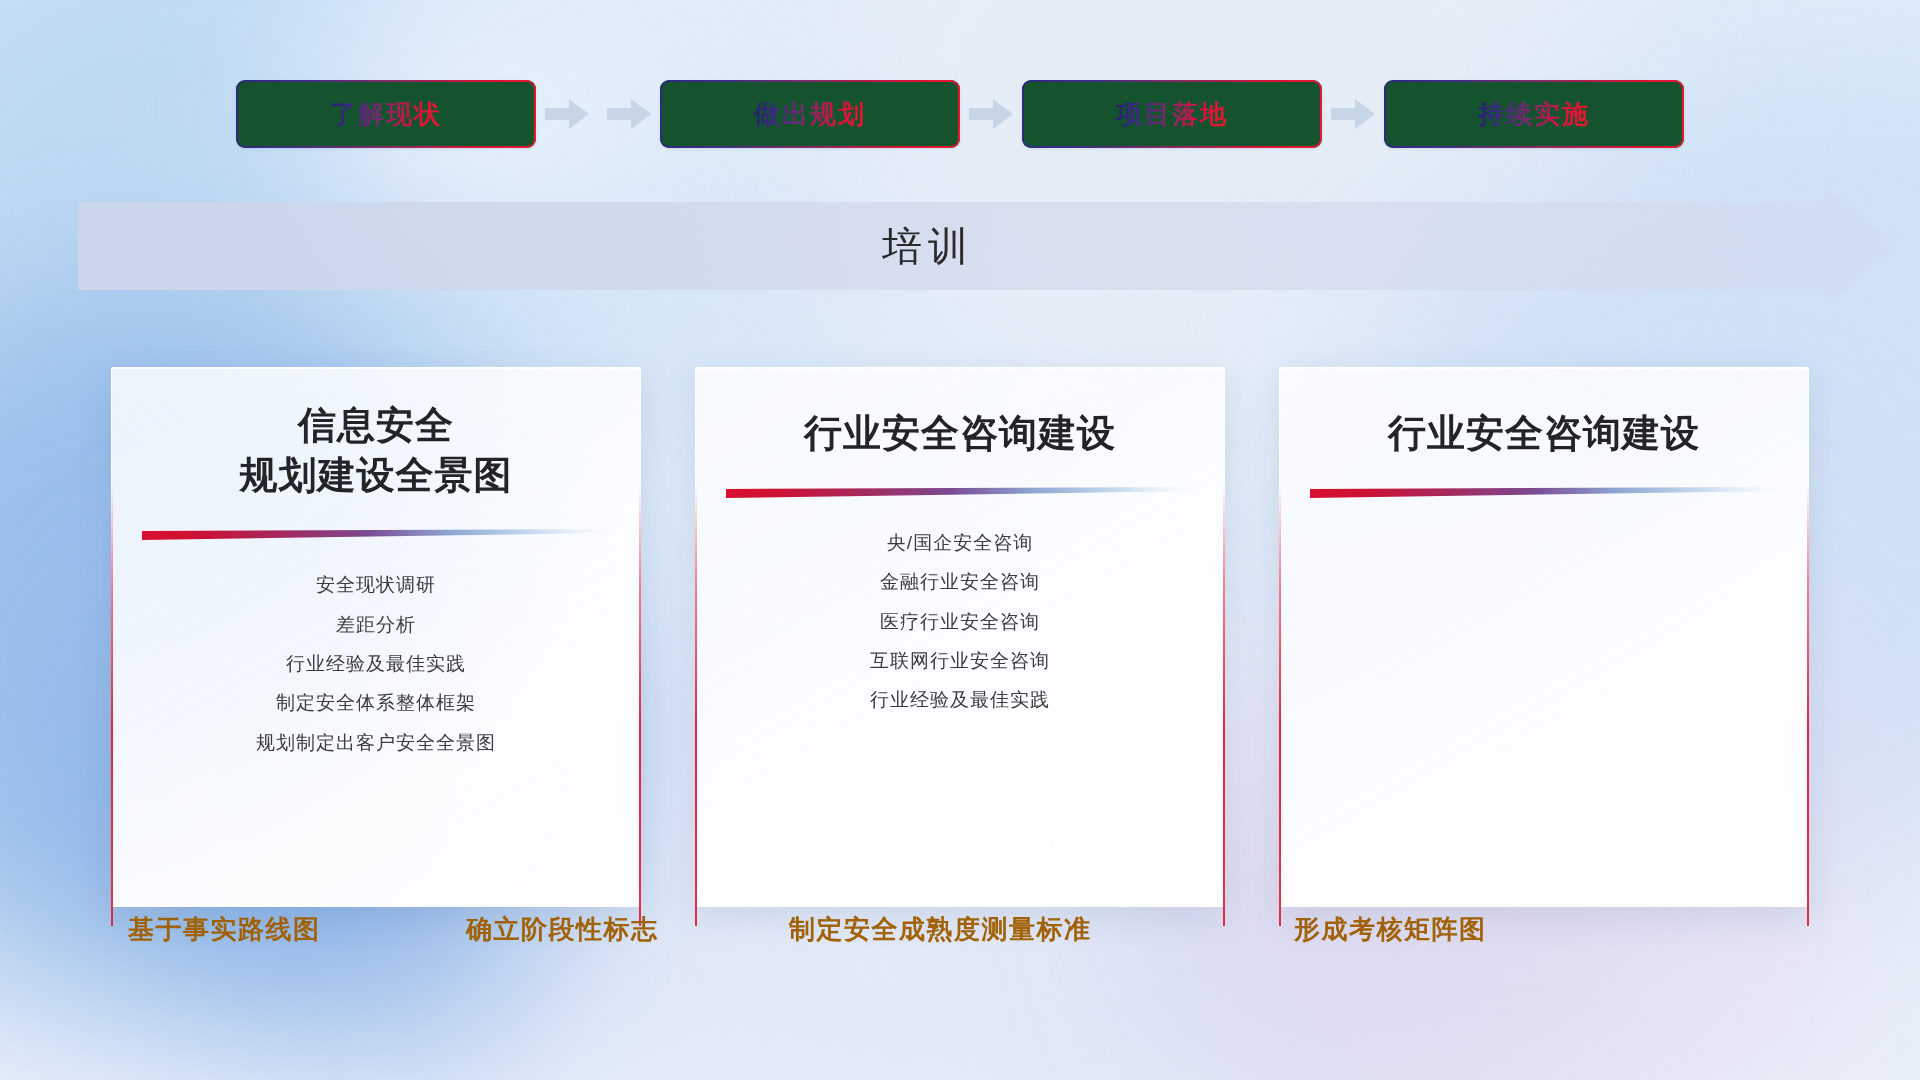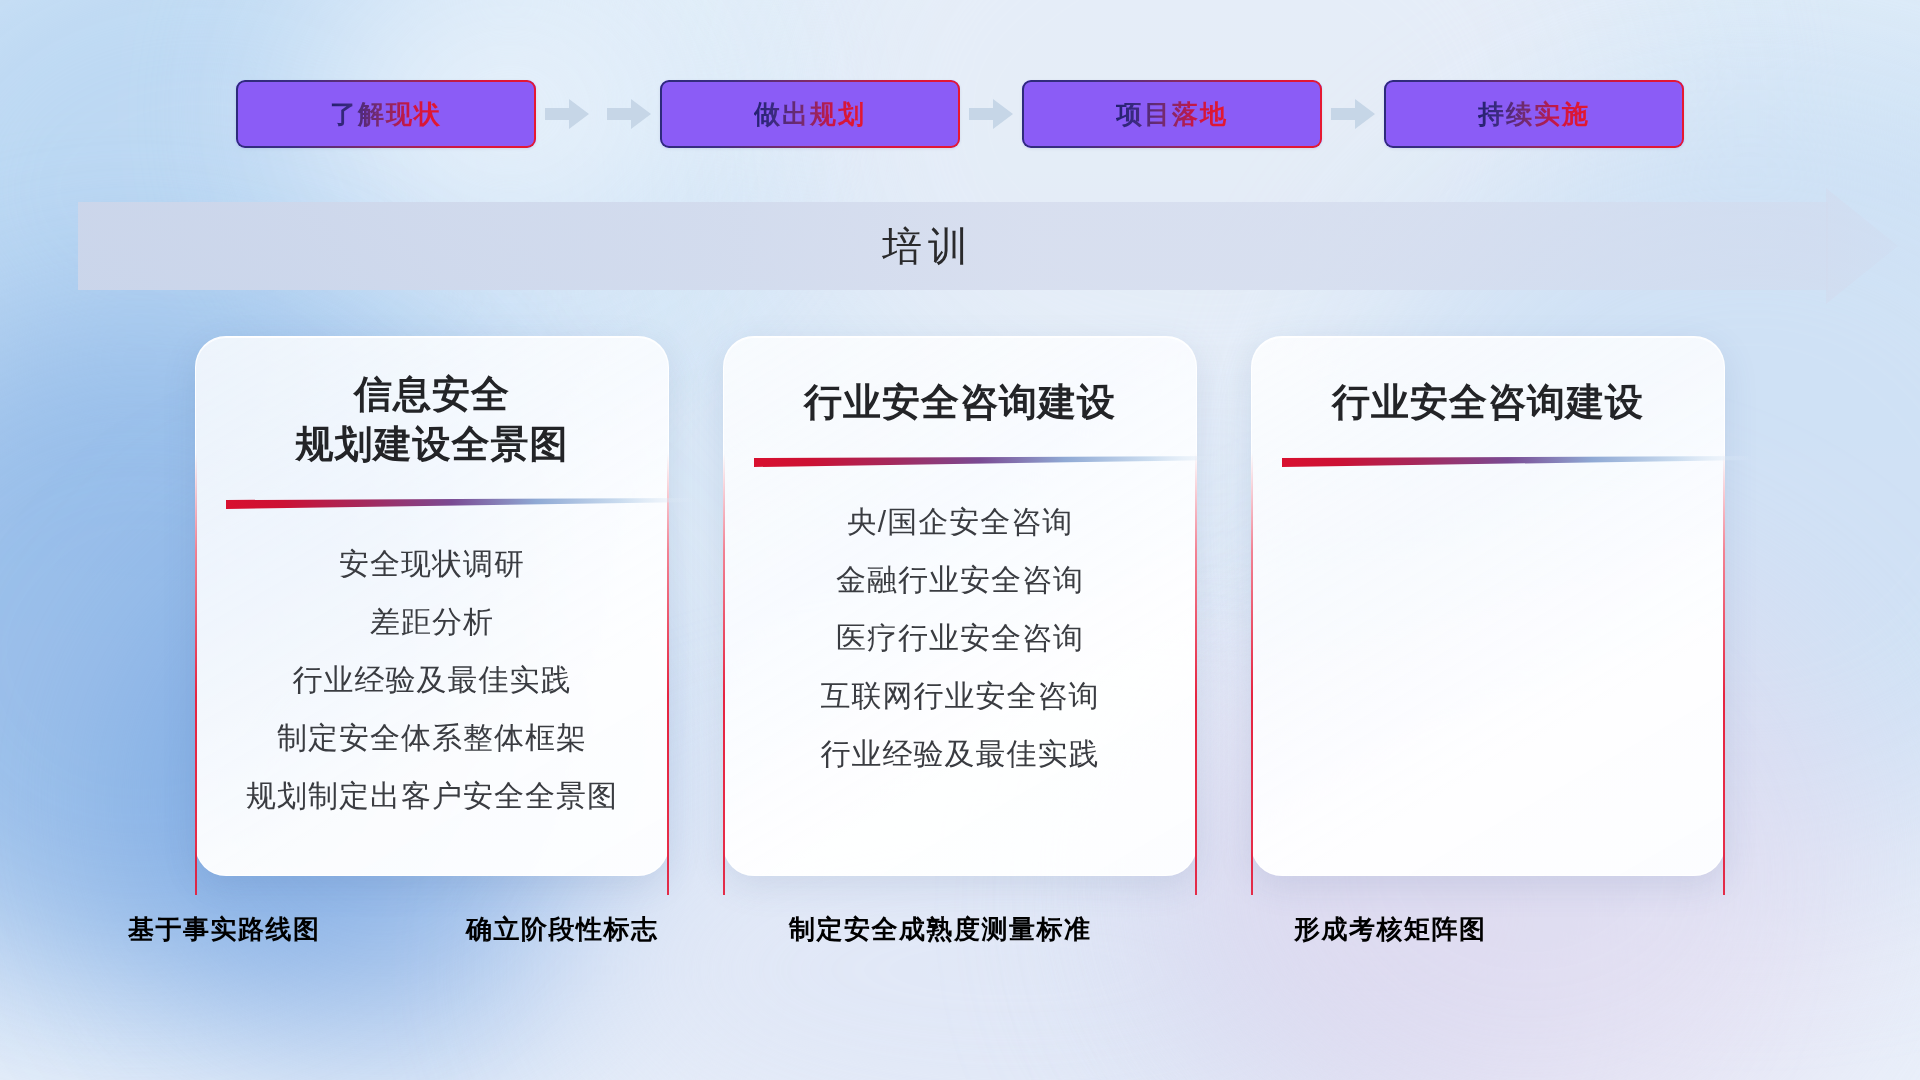--- a/index.html
+++ b/index.html
@@ -31,21 +31,21 @@
   
   #steps {
     position:absolute; left:0; right:0; top:78px; height:72px;
     display:flex; align-items:center; justify-content:center; z-index:5;
   }
   .step {
     position:relative;
     width:300px; height:68px;
     display:flex; align-items:center; justify-content:center;
     border-radius:9px;
-    background:#8b5cf6;
+    background:#14532d;
     box-shadow:0 1px 3px rgba(40,70,120,.10);
   }
   .step::before {
     content:""; position:absolute; inset:0;
     border-radius:9px; padding:2px;
     background:linear-gradient(100deg,#2c2a7a 0%,#3d2f84 22%,#8b2a63 52%,#d9143c 78%,#e8192f 100%);
     -webkit-mask:linear-gradient(#000 0 0) content-box, linear-gradient(#000 0 0);
     -webkit-mask-composite:xor; mask-composite:exclude;
     pointer-events:none;
   }
@@ -86,30 +86,31 @@
     font-size:40px; font-weight:400; color:#2a2a2c; letter-spacing:6px;
   }
 
   
   #cards {
     position:absolute; left:0; right:0; top:336px; height:540px; z-index:6;
     display:flex; justify-content:center; gap:54px;
   }
   .card {
     position:relative;
-    width:474px; height:540px;
-    border-radius:31px;
+    width:530px; height:540px;
+    border-radius:2px;
     background:linear-gradient(150deg,
       rgba(255,255,255,.80) 0%,
       rgba(250,252,255,.90) 35%,
       rgba(255,255,255,.96) 70%,
       rgba(253,254,255,.97) 100%);
     border:1px solid rgba(255,255,255,.95);
     box-shadow:0 10px 34px rgba(60,95,150,.13), inset 0 1px 0 rgba(255,255,255,.9);
     overflow:visible;
+    margin-top:31px;
   }
   .card-edge {
     position:absolute; top:116px; bottom:-20px; width:2px;
     background:linear-gradient(180deg, rgba(233,30,60,0) 0%, rgba(233,30,60,.55) 22%, rgba(228,25,55,.95) 55%, rgba(228,25,55,.9) 100%);
   }
   .card-edge.left  { left:-1px; }
   .card-edge.right { right:-1px; }
 
   .card-title {
     padding:40px 30px 0;
@@ -122,30 +123,30 @@
   .divider-wrap { padding:0 30px; margin-top:26px; }
   .divider {
     position:relative; height:9px;
   }
 
   .card-list {
     margin-top:34px;
     display:flex; flex-direction:column; align-items:center; gap:7px;
   }
   .card-list-item {
-    font-size:30px; color:#3a3c41; letter-spacing:1px; line-height:1.7;
+    font-size:19px; color:#3a3c41; letter-spacing:1px; line-height:1.7;
   }
 
   
   #footer {
     position:absolute; left:0; right:0; top:912px; height:60px; z-index:7;
   }
   .foot {
     position:absolute; top:0;
-    font-size:26px; font-weight:700; color:#000000; letter-spacing:1.5px;
+    font-size:26px; font-weight:700; color:#a16207; letter-spacing:1.5px;
     white-space:nowrap;
   }
 </style>
 </head>
 <body>
 
 <div id="bg">
   <div class="bg-base"></div>
   <div class="blob blob-a"></div>
   <div class="blob blob-d"></div>

